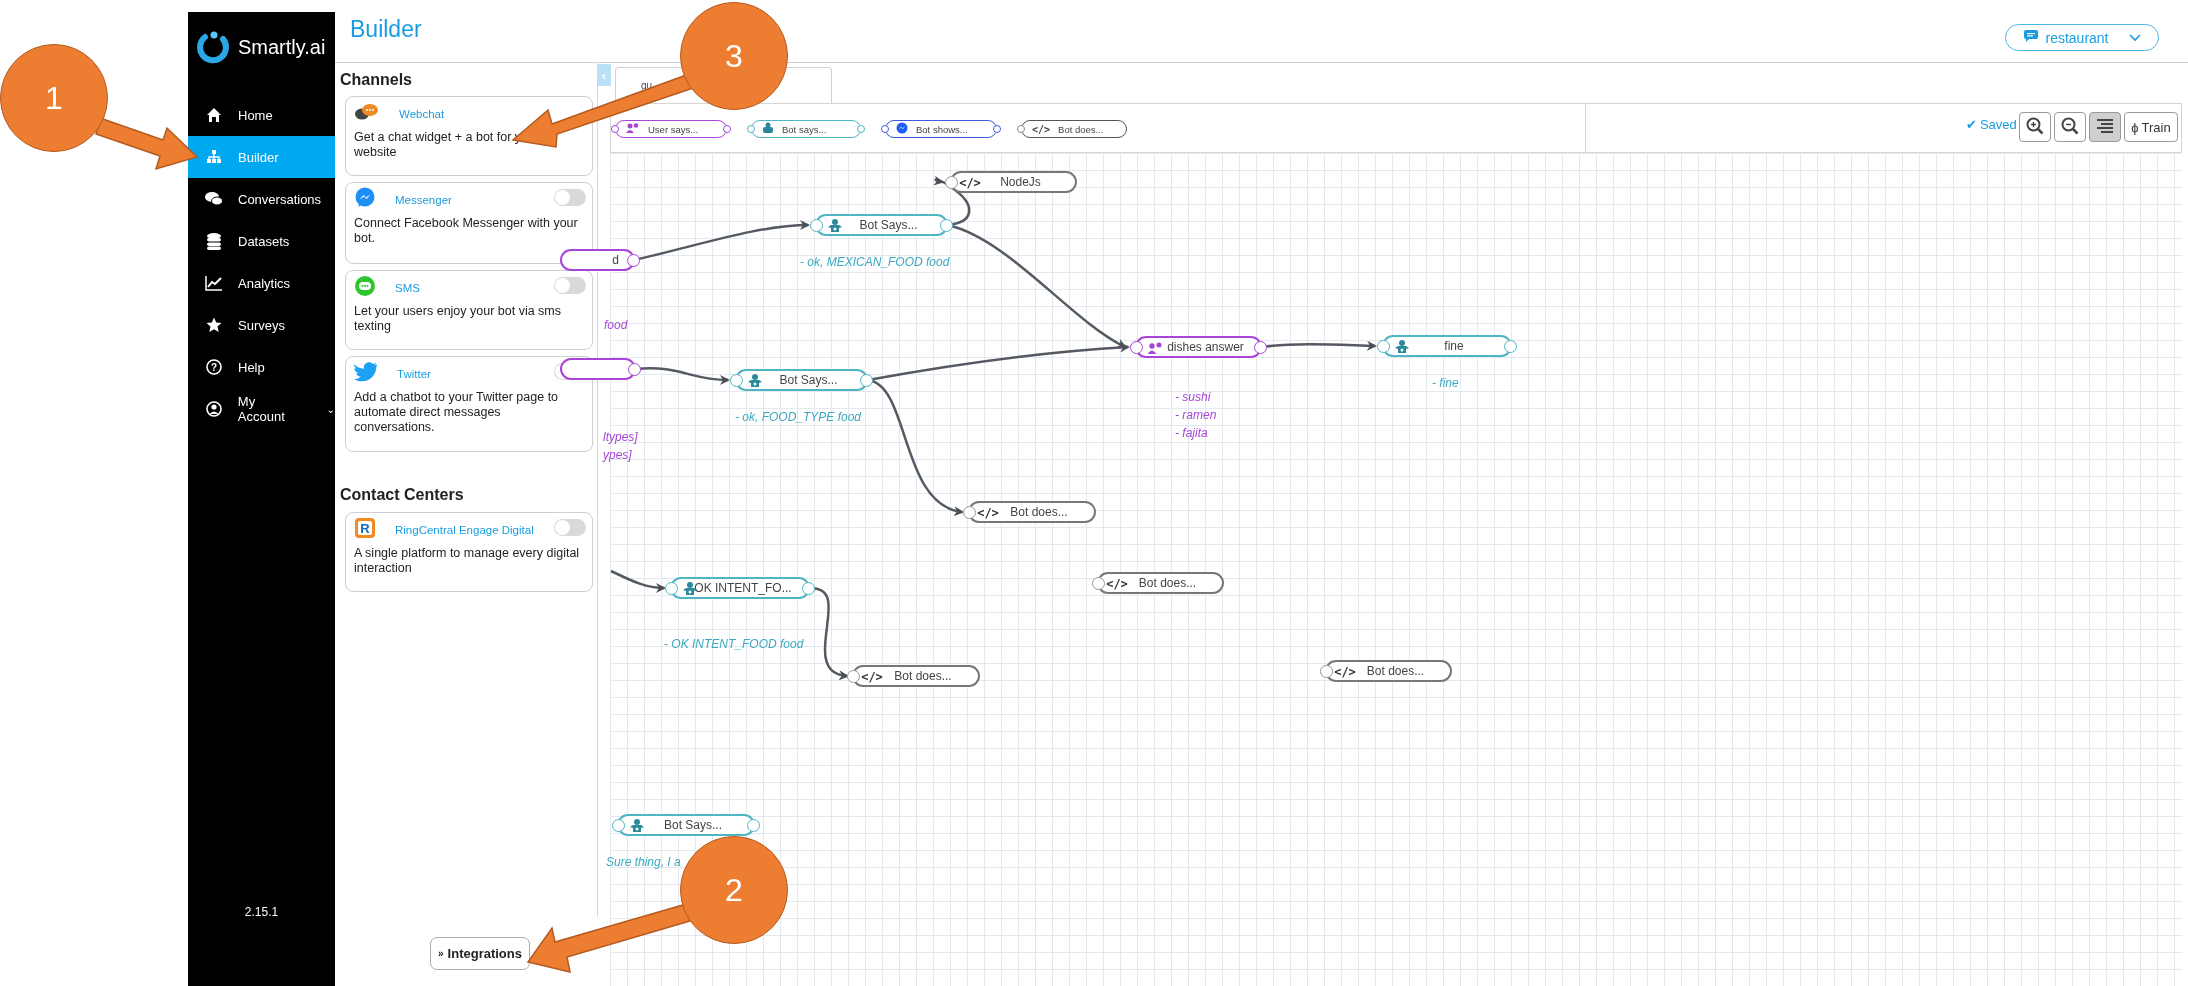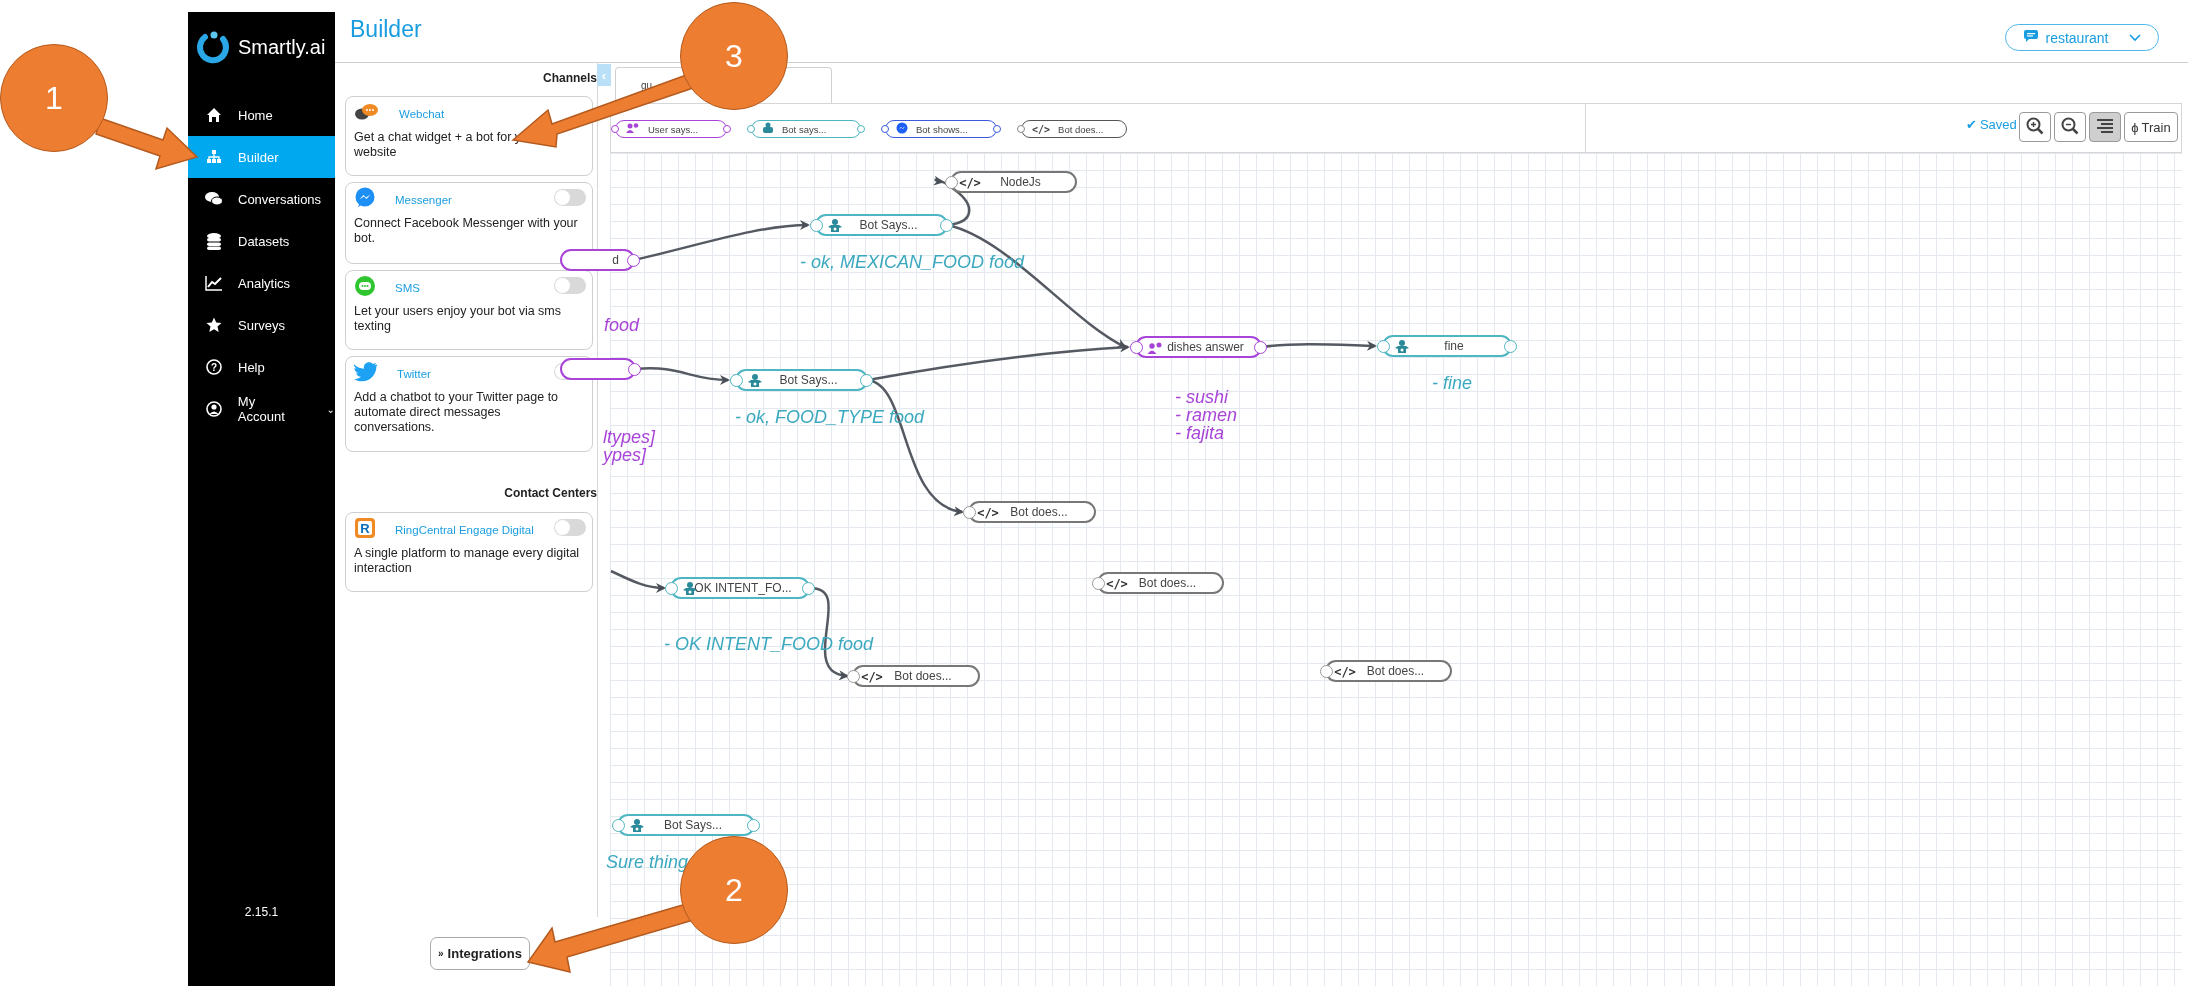--- a/index.html
+++ b/index.html
@@ -19,21 +19,21 @@
 
   
   .page-title { position: absolute; left: 350px; top: 16px; font-size: 23px; color: #1a9de0; }
   .header-line { position: absolute; left: 335px; top: 62px; width: 1853px; height: 1px; background: #cfcfcf; }
   .bot-select { position: absolute; left: 2005px; top: 24px; width: 154px; height: 27px; border: 1.5px solid #4db7ea; border-radius: 14px; display: flex; align-items: center; justify-content: center; gap: 6px; color: #1a9de0; font-size: 14px; cursor: pointer; }
   .bot-select .chev { margin-left: 14px; font-size: 11px; }
 
   
   .channels { position: absolute; left: 340px; top: 62px; width: 257px; height: 924px; }
   .panel-divider { position: absolute; left: 597px; top: 62px; width: 1px; height: 855px; background: #d8d8d8; }
-  .panel-title { position: absolute; width: 100%; text-align: right; font-size: 12px; font-weight: bold; color: #222; }
+  .panel-title { position: absolute; width: 100%; text-align: left; font-size: 16px; font-weight: bold; color: #222; }
   .card { position: absolute; left: 5px; width: 248px; border: 1.5px solid #cfcfcf; border-radius: 8px; background: #fff; padding: 6px 8px; cursor: pointer; }
   .card-head { display: flex; align-items: center; gap: 19px; height: 22px; }
   .card-name { font-size: 11.5px; color: #1a9de0; }
   .card-desc { font-size: 12.5px; color: #222; margin-top: 5px; line-height: 1.18; }
   .toggle { position: absolute; right: 6px; top: 6px; width: 32px; height: 17px; border-radius: 9px; background: #d9d9d9; cursor: pointer; }
   .toggle::after { content: ""; position: absolute; left: 1px; top: 1px; width: 15px; height: 15px; border-radius: 50%; background: #fff; }
   .integrations-btn { position: absolute; left: 430px; top: 937px; width: 100px; height: 33px; border: 1.5px solid #aaa; border-radius: 7px; background: #fff; display: flex; align-items: center; justify-content: center; gap: 4px; font-size: 13px; font-weight: bold; color: #222; cursor: pointer; }
   .collapse-tab { position: absolute; left: 597px; top: 64px; width: 14px; height: 22px; background: #b9e0f6; color: #fff; font-size: 13px; font-weight: bold; display: flex; align-items: center; justify-content: center; cursor: pointer; }
   .tab { position: absolute; left: 615px; top: 67px; width: 217px; height: 36px; border: 1px solid #d0d0d0; border-bottom: none; border-radius: 4px 4px 0 0; background: #fff; font-size: 10px; color: #444; display: flex; align-items: center; padding-left: 25px; gap: 84px; cursor: pointer; }
   .toolbar { position: absolute; left: 610px; top: 103px; width: 1572px; height: 50px; border: 1px solid #d6d6d6; background: #fff; }
@@ -54,21 +54,21 @@
   .node { position: absolute; height: 22px; border-radius: 11px; border: 2px solid; background: #fff; display: flex; align-items: center; font-size: 12px; color: #444; cursor: pointer; white-space: nowrap; overflow: visible; }
   .node .port { position: absolute; top: 3px; width: 13px; height: 13px; border-radius: 50%; background: #fff; border: 1.5px solid; }
   .node .port.l { left: -7px; } .node .port.r { right: -7px; }
   .node .n-ico { position: absolute; left: 10px; top: 2px; width: 16px; height: 16px; display: flex; align-items: center; justify-content: center; }
   .node .n-label { width: 100%; text-align: center; padding-left: 22px; padding-right: 8px; }
   .node.user { border-color: #a844d8; } .node.user .port { border-color: #a844d8; }
   .node.bot { border-color: #4eb5c2; } .node.bot .port { border-color: #4eb5c2; }
   .node.does { border-color: #777; } .node.does .port { border-color: #999; }
   .node.does .n-ico { font-size: 12px; font-weight: bold; color: #333; font-family: "DejaVu Sans Mono", monospace; }
 
-  .n-note { position: absolute; font-size: 18px; font-style: italic; line-height: 18px; }
+  .n-note { position: absolute; font-size: 12px; font-style: italic; line-height: 18px; }
   .n-note.bot { color: #3aa8be; } .n-note.user { color: #a844d8; }
 
   .edges { position: absolute; left: 0; top: 0; width: 2188px; height: 986px; pointer-events: none; }
 
   
   .callout { position: absolute; width: 108px; height: 108px; border-radius: 50%; background: #ed7d31; border: 1.5px solid #b45a1e; color: #fff; font-size: 32px; display: flex; align-items: center; justify-content: center; font-family: "Liberation Sans", sans-serif; }
   .annot { position: absolute; left: 0; top: 0; width: 2188px; height: 986px; pointer-events: none; }
 </style>
 </head>
 <body>

